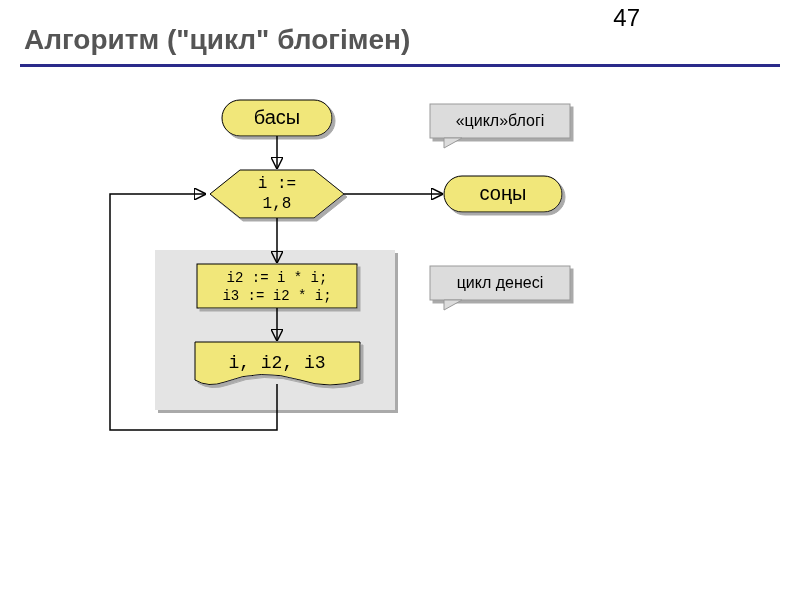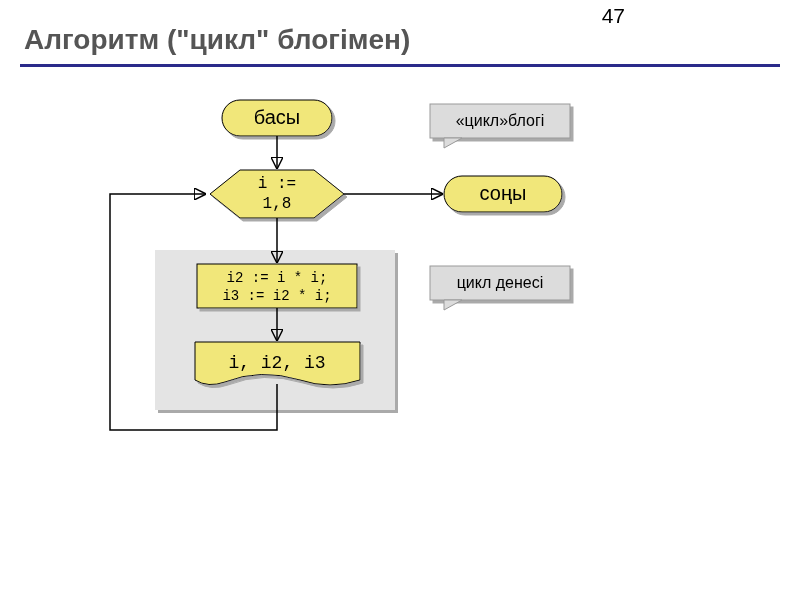--- a/index.html
+++ b/index.html
@@ -1,16 +1,16 @@
 <!DOCTYPE html>
 <html><head>
 <meta charset="utf-8">
 <style>
   html,body{margin:0;padding:0;width:800px;height:600px;font-family:Arial,Helvetica,sans-serif;background:#fff;color:#000}
-  .page-num{position:absolute;top:4px;right:175px;font-size:21px}
+  .page-num{position:absolute;top:4px;right:160px;font-size:24px}
   .title{position:absolute;top:24px;left:24px;font-size:28px;font-weight:bold;color:#555}
   .hr{position:absolute;top:64px;left:20px;width:760px;height:0;border-top:3px solid #2a2a8a}
   svg{position:absolute;top:80px;left:0}
   .mono{font-family:"Courier New",monospace}
 </style>
 </head>
 <body>
 
 <div class="page-num">47</div>
 <div class="title">Алгоритм ("цикл" блогімен)</div>

